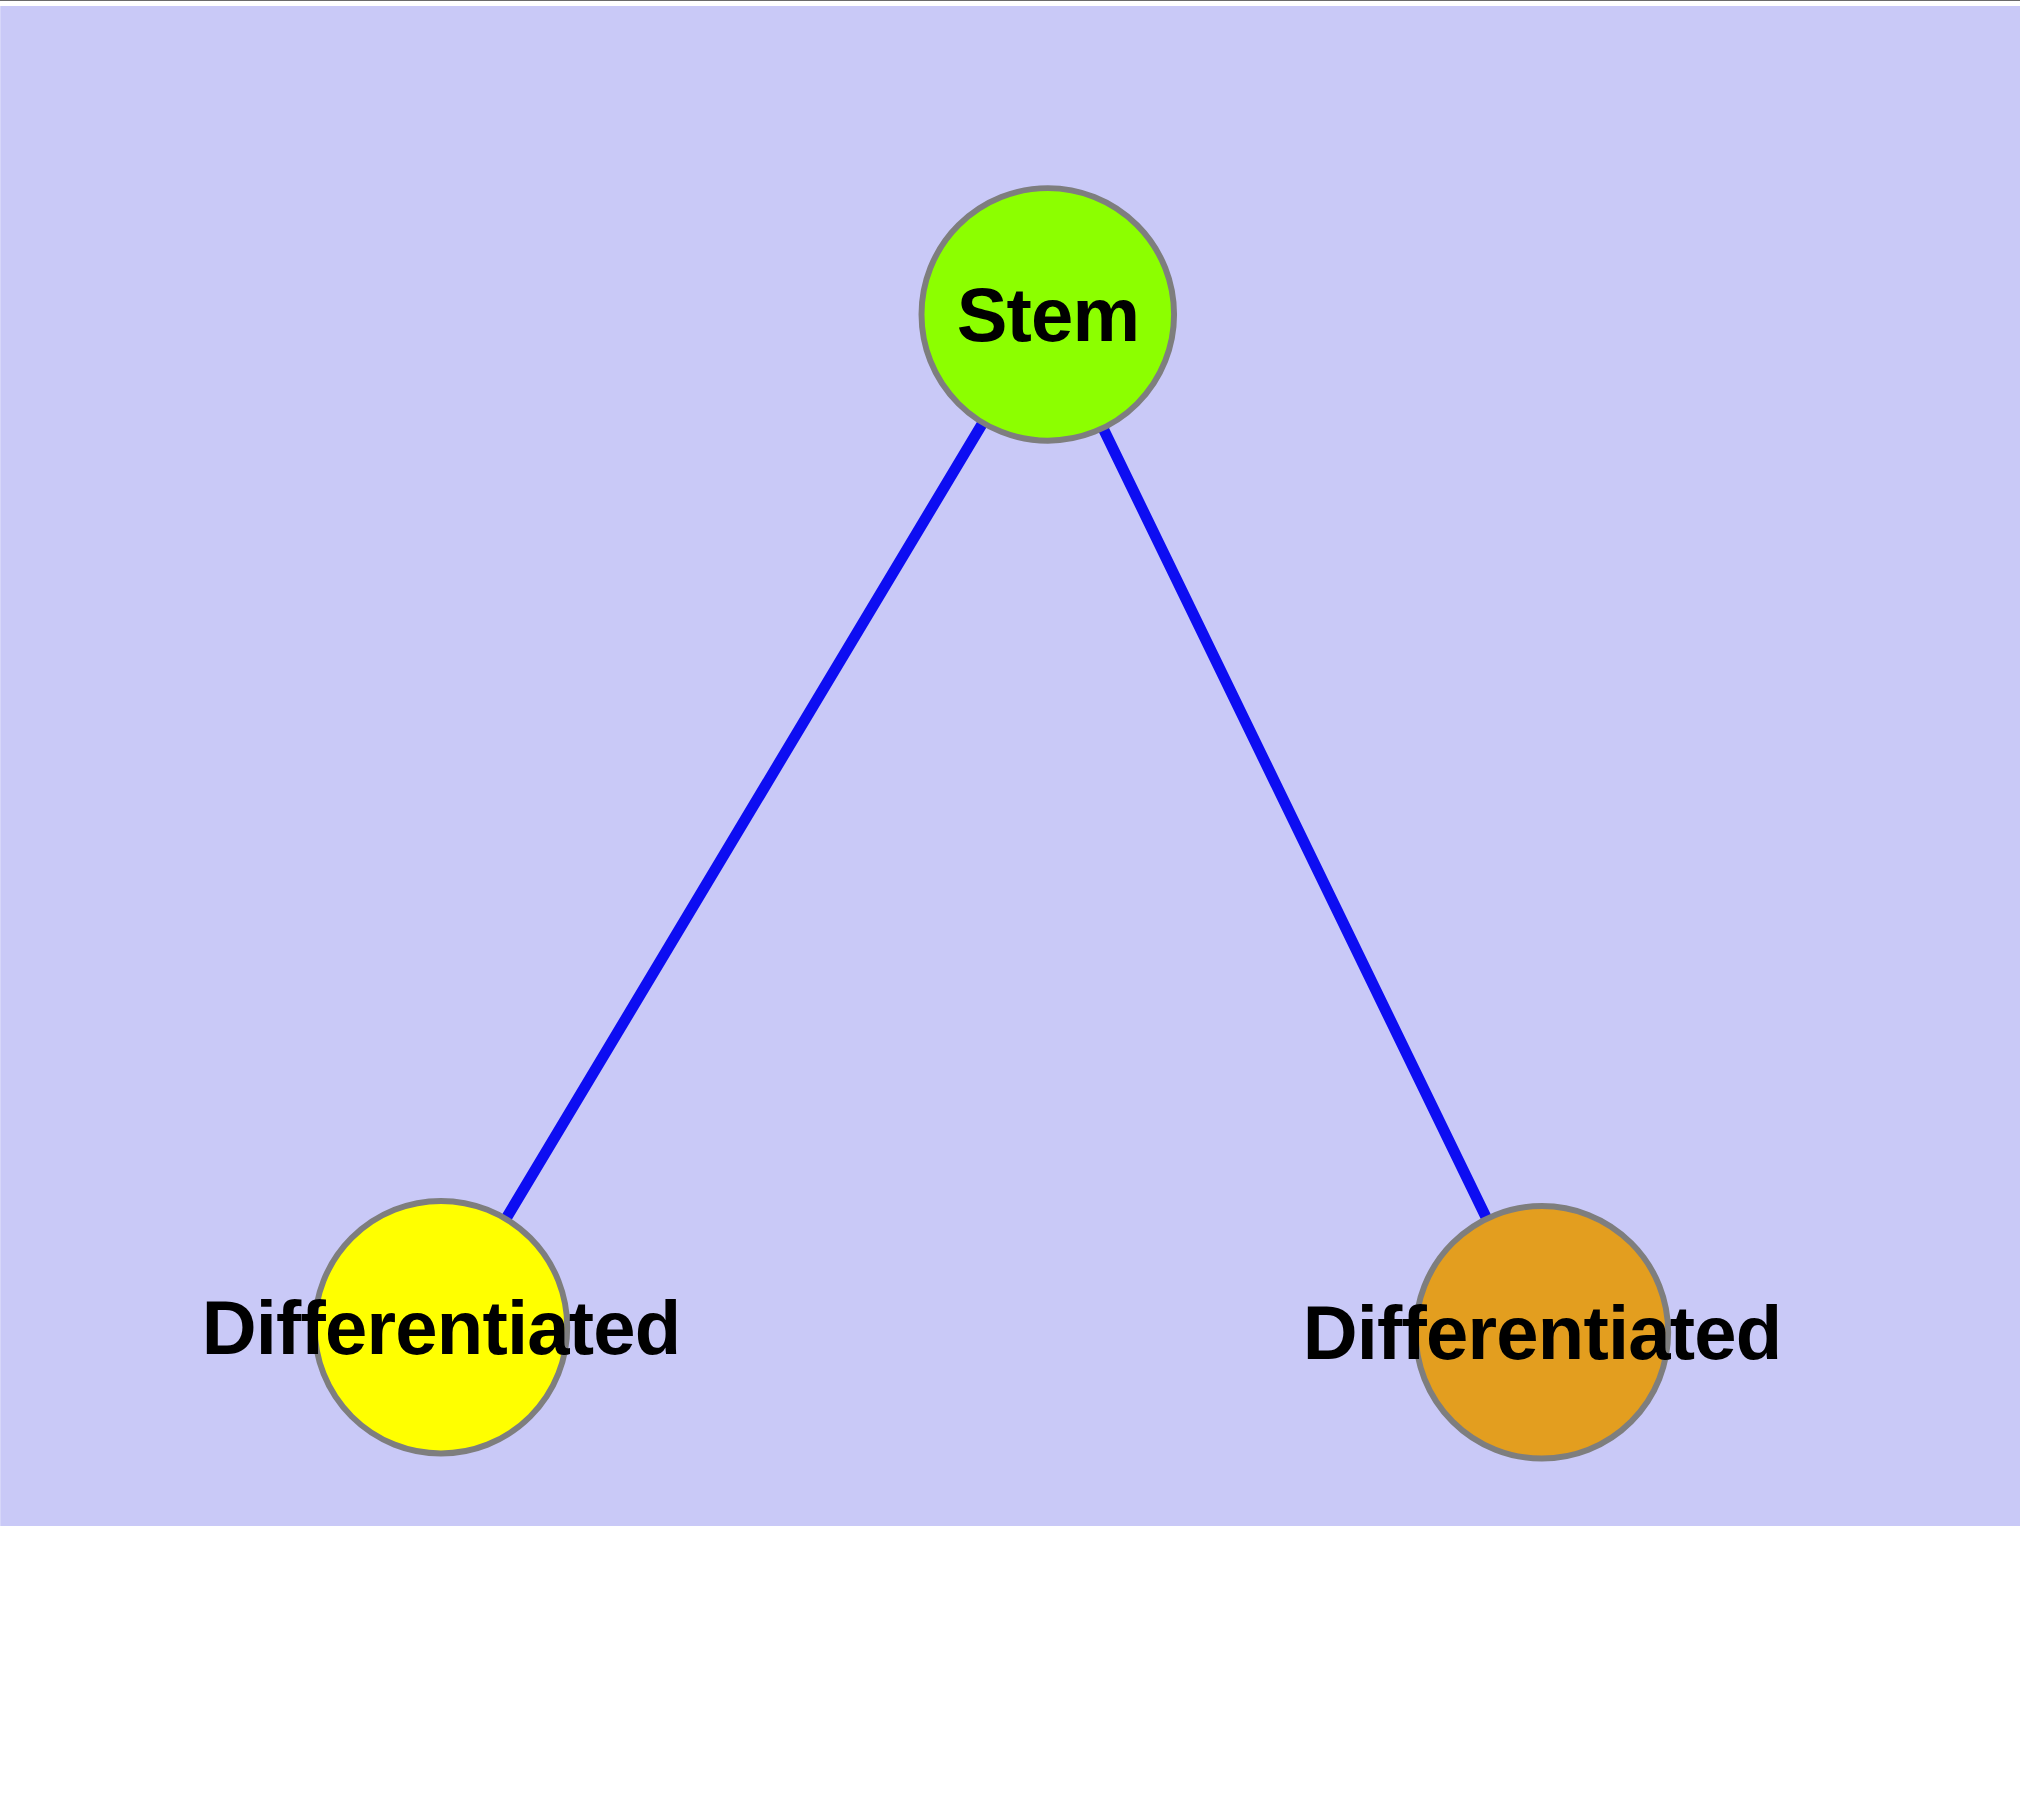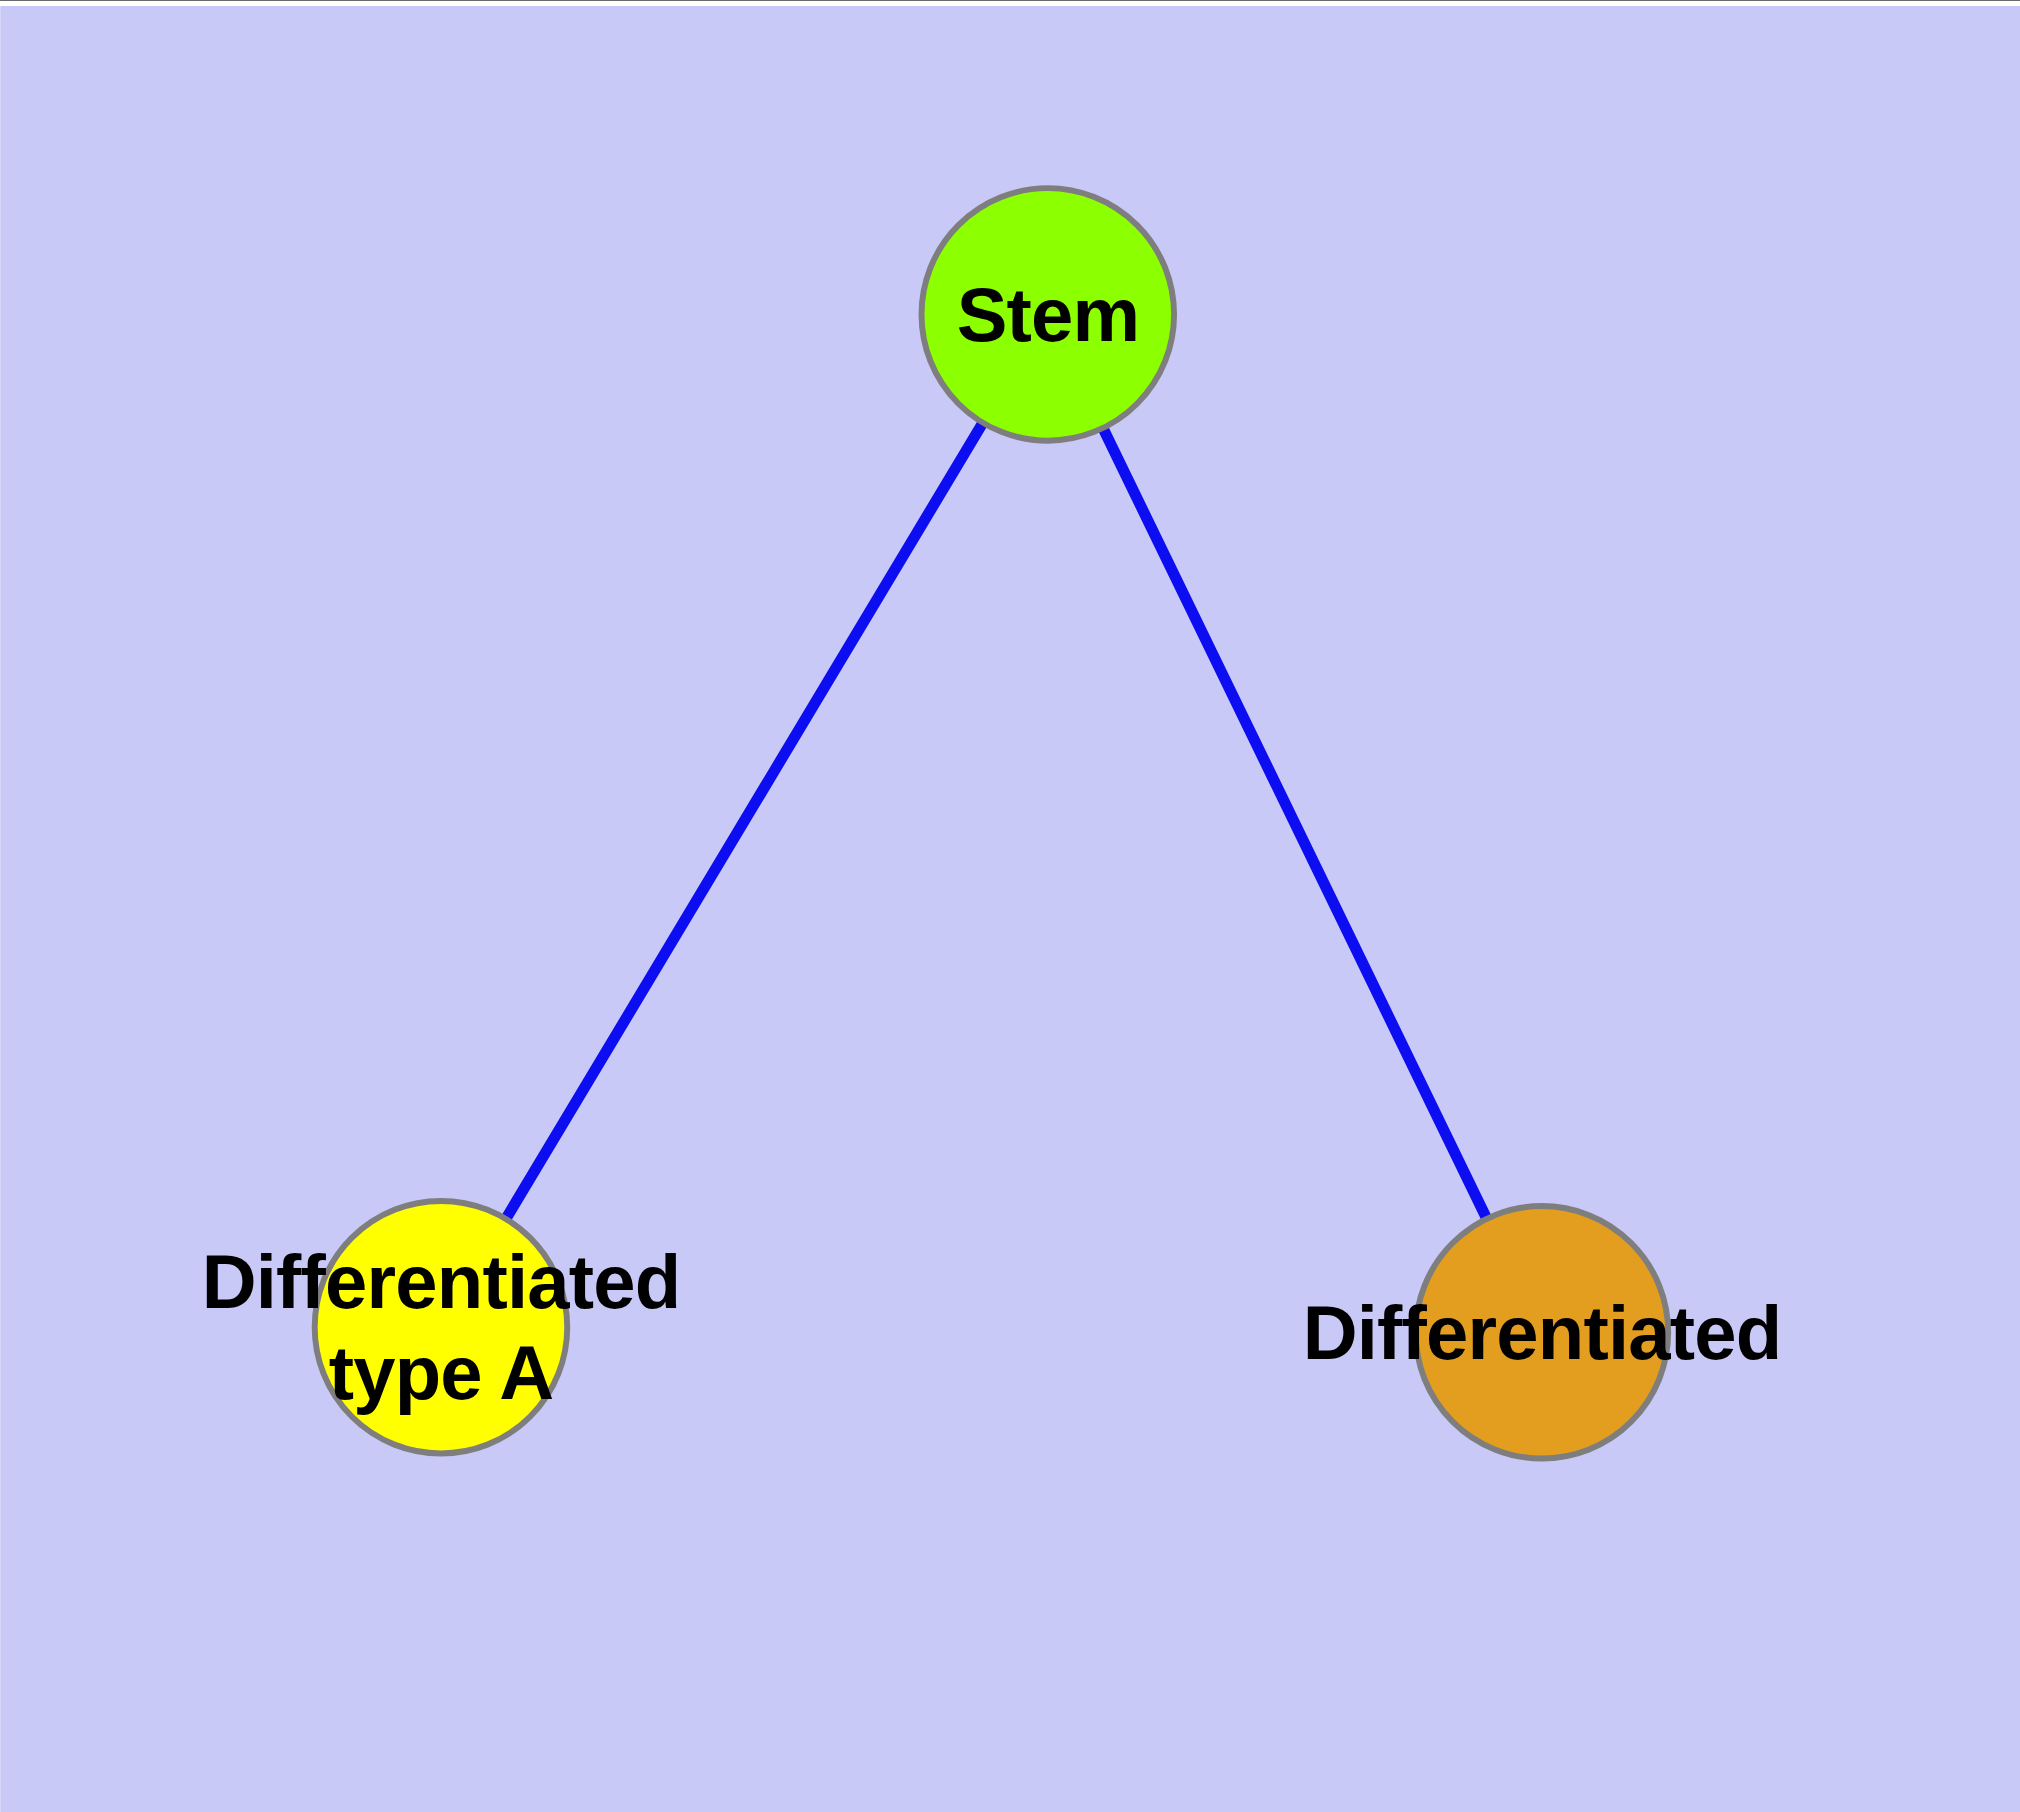--- a/index.html
+++ b/index.html
@@ -3,21 +3,21 @@
 <meta charset="utf-8">
 <style>
   html, body {
     margin: 0;
     padding: 0;
     background: #ffffff;
   }
   .canvas {
     position: relative;
     width: 2021px;
-    height: 1812px;
+    height: 1526px;
     overflow: hidden;
     font-family: "Liberation Sans", sans-serif;
   }
   .top-strip {
     position: absolute;
     top: 0; left: 0; right: 0;
     height: 6px;
     background: #ffffff;
     border-top: 1.7px solid #6a6a6a;
     box-sizing: border-box;
@@ -60,21 +60,20 @@
 
     <circle cx="1819" cy="1572" r="149" stroke="#7e7e7e" stroke-width="7" fill="#e39e1f"></circle>
   </svg>
 
   <div class="node-label" style="left:1048px; top:314px;">
     <div>Stem</div>
   </div>
 
   <div class="node-label" style="left:441px; top:1327px;">
     <div>Differentiated</div>
-    <div>type A</div>
   </div>
 
   <div class="node-label" style="left:1542px; top:1332px;">
     <div>Differentiated</div>
   </div>
 
   <div class="top-strip"></div>
 </div>
 
 

